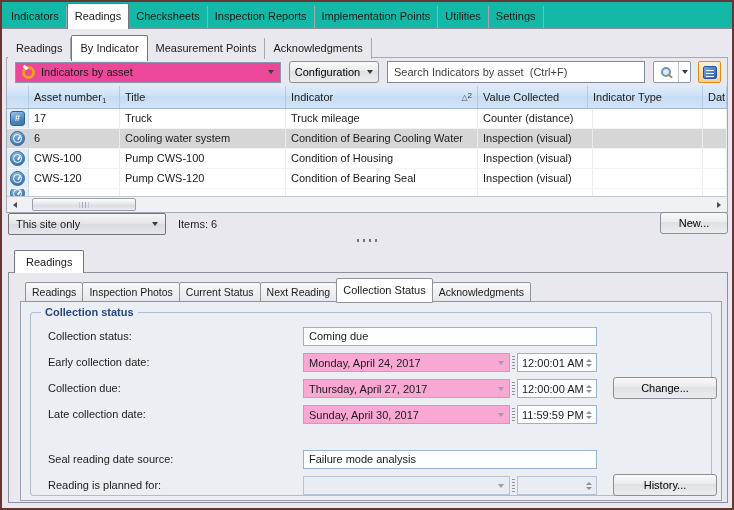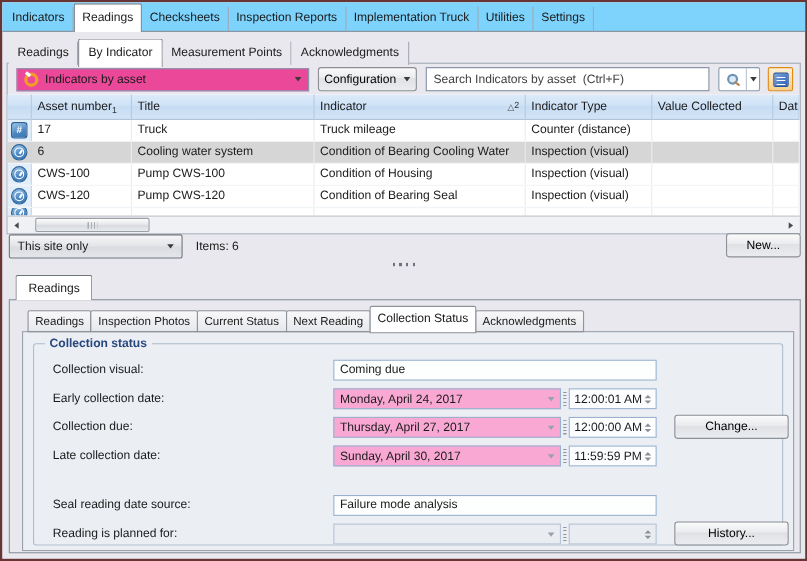--- a/index.html
+++ b/index.html
@@ -4,21 +4,21 @@
 <style>
   * { margin:0; padding:0; box-sizing:border-box; }
   html,body { width:734px; height:510px; overflow:hidden; background:#fff;
               font-family:"Liberation Sans", sans-serif; font-size:11px; color:#1a1a1a; }
   .window { position:absolute; inset:0; width:734px; height:510px;
             border:2px solid #693434; background:#e8e8ee; overflow:hidden; }
 
   
   .main-tabs { position:absolute; top:0; left:0; right:0; height:27px;
                display:flex; align-items:flex-end; padding-left:2px;
-               border-bottom:1px solid #8b9199; background:#7dd3fc; }
+               border-bottom:1px solid #8b9199; background:#14b8a6; }
   .tab { height:22px; line-height:21px; padding:0 7px; border-right:1px solid #a3a9b2;
          white-space:nowrap; }
   .tab.active { height:26px; line-height:24px; background:#fff;
                 border:1px solid #70767f; border-bottom:none; border-radius:2px 2px 0 0;
                 margin-bottom:-1px; position:relative; z-index:2; }
 
   
   .view-tabs { position:absolute; top:31px; left:6px; height:26px; display:flex;
                align-items:flex-end; z-index:3; }
   .vtab { height:21px; line-height:20px; padding:0 8px; border-right:1px solid #a3a9b2;
@@ -175,21 +175,21 @@
 </head>
 <body>
 
 <div class="window">
 
   <div class="main-tabs">
     <div class="tab">Indicators</div>
     <div class="tab active">Readings</div>
     <div class="tab">Checksheets</div>
     <div class="tab">Inspection Reports</div>
-    <div class="tab">Implementation Truck</div>
+    <div class="tab">Implementation Points</div>
     <div class="tab">Utilities</div>
     <div class="tab">Settings</div>
   </div>
 
   <div class="view-tabs">
     <div class="vtab">Readings</div>
     <div class="vtab active">By Indicator</div>
     <div class="vtab">Measurement Points</div>
     <div class="vtab">Acknowledgments</div>
   </div>
@@ -229,25 +229,25 @@
         <div class="gh-cell c2">
           <span>Title</span>
         </div>
         <div class="gh-cell c3">
           <span>Indicator</span>
           <span class="sortmark">
               <span class="sort-tri">△</span>
               <span class="sortnum">2</span>
             </span>
         </div>
+        <div class="gh-cell c5">
+          <span>Value Collected</span>
+        </div>
         <div class="gh-cell c4">
           <span>Indicator Type</span>
-        </div>
-        <div class="gh-cell c5">
-          <span>Value Collected</span>
         </div>
         <div class="gh-cell c6">
           <span>Dat</span>
         </div>
       </div>
 
       <div class="grid-row">
         <div class="cell icon-cell">
           <span class="ico-counter">#</span>
         </div>
@@ -342,21 +342,21 @@
       <div class="dtab active">Collection Status</div>
       <div class="dtab">Acknowledgments</div>
     </div>
 
     <div class="detail-page">
       <fieldset class="groupbox">
         <legend>Collection status</legend>
       </fieldset>
 
       <div class="frow" style="top:25px;">
-        <span class="flabel">Collection visual:</span>
+        <span class="flabel">Collection status:</span>
         <div class="tfield">Coming due</div>
       </div>
 
       <div class="frow" style="top:51px;">
         <span class="flabel">Early collection date:</span>
         <div class="dcombo">
           <span>Monday, April 24, 2017</span>
           <span class="arr-down lt ml-auto"></span>
         </div>
         <span class="vdots"></span>

